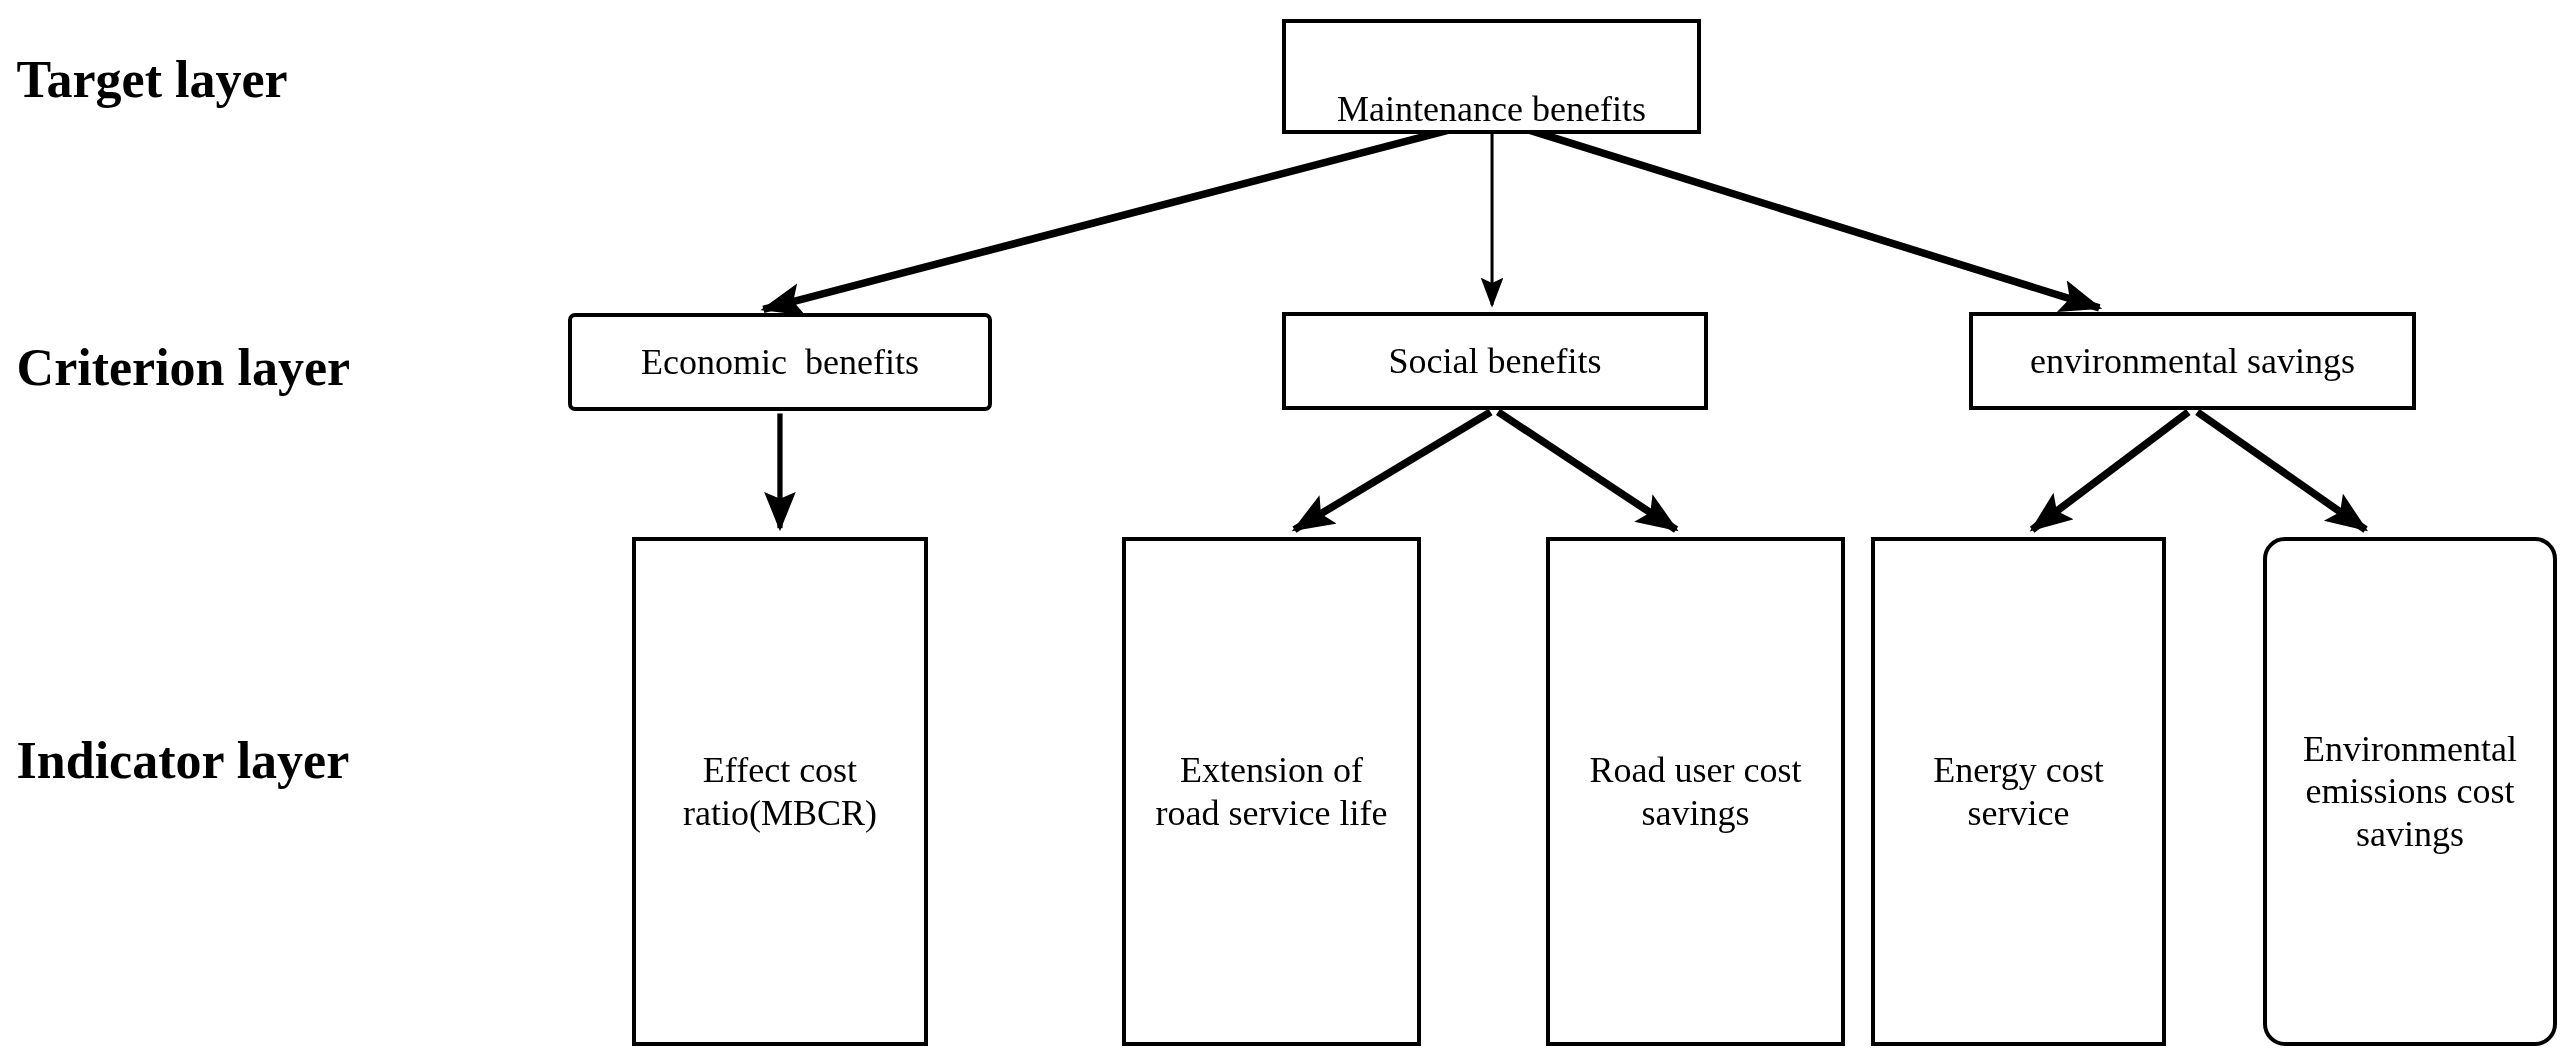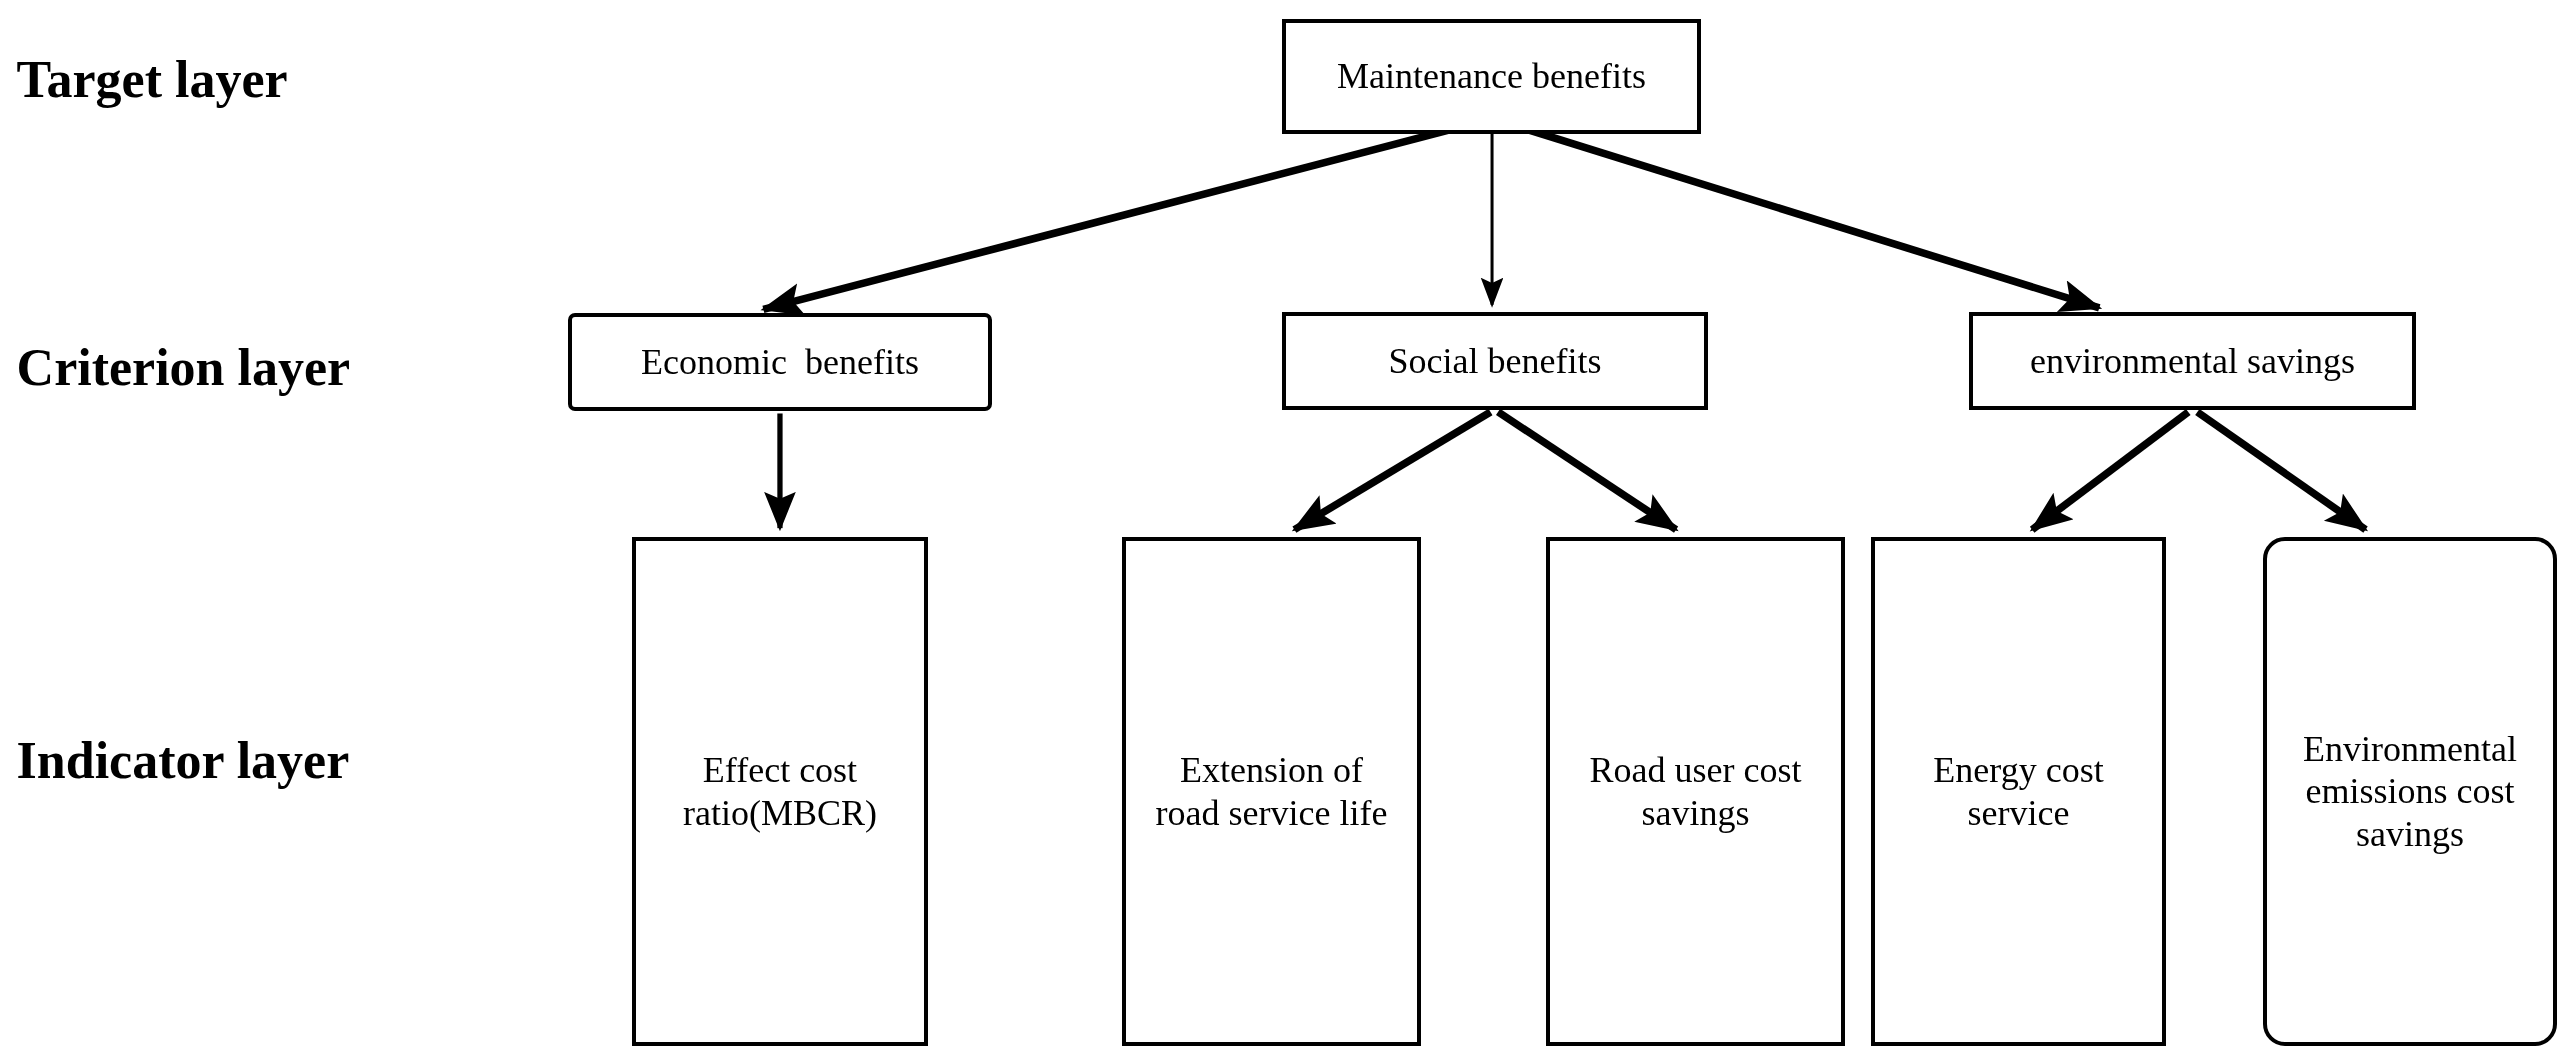--- a/index.html
+++ b/index.html
@@ -76,21 +76,21 @@
     <line x1="1976" y1="546" x2="1716" y2="702" stroke="#000000" stroke-width="10" marker-end="url(#ah-thick)"></line>
     <line x1="1986" y1="546" x2="2222" y2="702" stroke="#000000" stroke-width="10" marker-end="url(#ah-thick)"></line>
     <line x1="2901" y1="546" x2="2694" y2="702" stroke="#000000" stroke-width="10" marker-end="url(#ah-thick)"></line>
     <line x1="2913" y1="546" x2="3136" y2="702" stroke="#000000" stroke-width="10" marker-end="url(#ah-thick)"></line>
   </svg>
 
   <div class="row-label" style="top:51px;">Target layer</div>
   <div class="row-label" style="top:339px;">Criterion layer</div>
   <div class="row-label" style="top:732px;">Indicator layer</div>
 
-  <div class="box target-box" style="left:1282px; top:19px; width:419px; height:115px;">
+  <div class="box target-box" style="left:1282px; top:19px; width:419px; height:115px;align-items:flex-end;">
     <span class="lbl">Maintenance benefits</span>
   </div>
 
   <div class="box criterion-box" style="left:568px; top:313px; width:424px; height:98px;border-radius:7px;">
     <span class="lbl">Economic  benefits</span>
   </div>
   <div class="box criterion-box" style="left:1282px; top:312px; width:426px; height:98px;">
     <span class="lbl">Social benefits</span>
   </div>
   <div class="box criterion-box" style="left:1969px; top:312px; width:447px; height:98px;">

